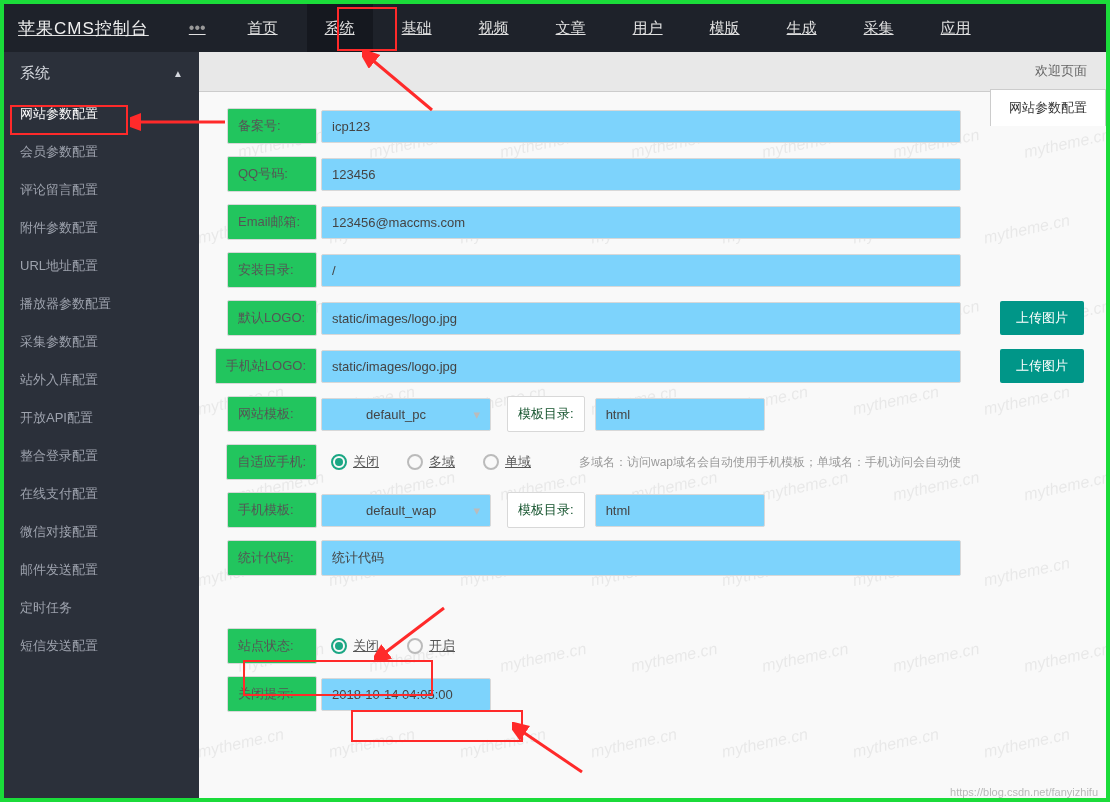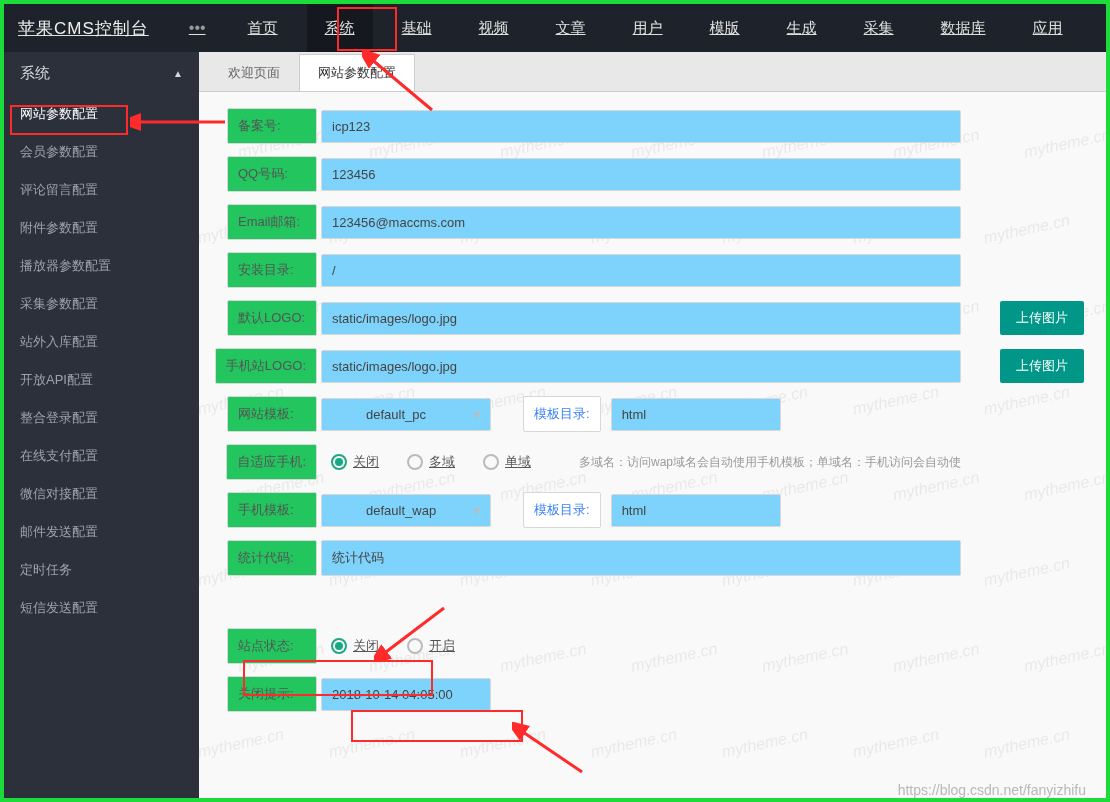--- a/index.html
+++ b/index.html
@@ -11,78 +11,78 @@
 .nav-item { padding: 0 18px; line-height: 48px; font-size: 15px; cursor: pointer; }
 .nav-item.active { background: #15181f; }
 .main { display: flex; height: calc(100% - 48px); }
 .sidebar { width: 195px; background: #2b303a; color: #9da2ad; overflow-y: auto; }
 .side-head { padding: 12px 16px; color: #d5d8de; font-size: 15px; display: flex; justify-content: space-between; align-items: center; }
 .side-head .tri { font-size: 10px; }
 .side-item { padding: 10px 16px; font-size: 13px; cursor: pointer; color: #9da2ad; }
 .side-item.selected { color: #fff; }
 .content { flex: 1; background: #f9f9f9; position: relative; overflow: hidden; }
 .wm { position: absolute; inset: 0; background-repeat: repeat; opacity: 0.14; pointer-events: none; z-index: 0; }
-.tabs { position: relative; z-index: 1; height: 40px; display: flex; align-items: flex-end; background: #e8e8e8; border-bottom: 1px solid #ccc; padding-left: 10px; }
+.tabs { position: relative; z-index: 1; height: 40px; display: flex; align-items: flex-end; background: #e8e8e8; border-bottom: 1px solid #ccc; padding-left: 10px; flex-direction: column; }
 .tab { padding: 9px 18px; font-size: 13px; color: #666; cursor: pointer; border: 1px solid transparent; border-bottom: none; }
 .tab.active { background: #fff; border-color: #ccc; color: #333; }
 .form { position: relative; z-index: 1; padding: 10px 12px; }
 .row { display: flex; align-items: center; min-height: 48px; }
 .lbl-wrap { width: 110px; display: flex; justify-content: flex-end; padding-right: 4px; }
 .lbl { display: inline-block; border: 1px solid #d8d8d8; background: #22c55e; padding: 8px 10px; font-size: 13px; color: #555; min-width: 90px; border-radius: 2px; }
 .val-wrap { flex: 1; display: flex; align-items: center; }
 .inp { border: 1px solid #d8d8d8; background: #7dd3fc; padding: 8px 10px; font-size: 13px; color: #444; min-width: 640px; border-radius: 2px; }
 .inp.short { min-width: 170px; }
 .inp.mid { min-width: 220px; }
 .sel { display: inline-flex; align-items: center; justify-content: space-between; min-width: 170px; padding-left: 44px; }
 .sel::after { content: "▾"; color: #bbb; margin-left: 10px; }
 .btn-teal { background: #009688; color: #fff; border: none; padding: 8px 16px; font-size: 13px; cursor: pointer; border-radius: 2px; }
 .btn-slot { margin-left: auto; margin-right: 10px; padding-left: 24px; }
 .radio { display: inline-flex; align-items: center; margin-right: 28px; font-size: 13px; color: #555; cursor: pointer; text-decoration: underline; }
 .radio .circ { width: 16px; height: 16px; border: 2px solid #bbb; border-radius: 50%; margin-right: 6px; display: inline-flex; align-items: center; justify-content: center; }
 .radio.checked .circ { border-color: #1ba784; }
 .radio.checked .circ::after { content: ""; width: 8px; height: 8px; background: #1ba784; border-radius: 50%; }
 .hint { font-size: 12px; color: #9a9a9a; margin-left: 20px; }
-.sub-lbl { font-size: 13px; color: #3b82f6; margin: 0 10px 0 32px; display: inline-block; border: 1px solid #d8d8d8; background: #fff; padding: 8px 10px; border-radius: 2px; }
+.sub-lbl { font-size: 13px; color: #14532d; margin: 0 10px 0 16px; display: inline-block; border: 1px solid #d8d8d8; background: #fff; padding: 8px 10px; border-radius: 2px; }
 .spacer { height: 40px; }
 .annot-box { position: absolute; border: 2px solid #ff2a2a; z-index: 5; pointer-events: none; }
 svg.arrow { position: absolute; z-index: 6; pointer-events: none; }
-.footer-txt { position: absolute; bottom: 0; right: 20px; font-size: 14px; color: #b8b8b8; z-index: 2; text-align: center; }
+.footer-txt { position: absolute; bottom: 0; right: 8px; font-size: 11px; color: #b8b8b8; z-index: 2; text-align: center; }
 </style>
 </head>
 <body>
 
 <div class="topbar">
   <div class="brand">苹果CMS控制台</div>
   <div class="dots">•••</div>
   <div class="nav" id="nav">
       <div class="nav-item">首页</div>
       <div class="nav-item active">系统</div>
       <div class="nav-item">基础</div>
       <div class="nav-item">视频</div>
       <div class="nav-item">文章</div>
       <div class="nav-item">用户</div>
       <div class="nav-item">模版</div>
       <div class="nav-item">生成</div>
       <div class="nav-item">采集</div>
-      <div class="nav-item">数据库</div>
       <div class="nav-item">应用</div>
     </div>
 </div>
 
 <div class="main">
   <div class="sidebar">
     <div class="side-head">
       <span>系统</span>
       <span class="tri">▲</span>
     </div>
     <div id="sideitems">
         <div class="side-item selected">网站参数配置</div>
         <div class="side-item">会员参数配置</div>
         <div class="side-item">评论留言配置</div>
         <div class="side-item">附件参数配置</div>
+        <div class="side-item">URL地址配置</div>
         <div class="side-item">播放器参数配置</div>
         <div class="side-item">采集参数配置</div>
         <div class="side-item">站外入库配置</div>
         <div class="side-item">开放API配置</div>
         <div class="side-item">整合登录配置</div>
         <div class="side-item">在线支付配置</div>
         <div class="side-item">微信对接配置</div>
         <div class="side-item">邮件发送配置</div>
         <div class="side-item">定时任务</div>
         <div class="side-item">短信发送配置</div>

